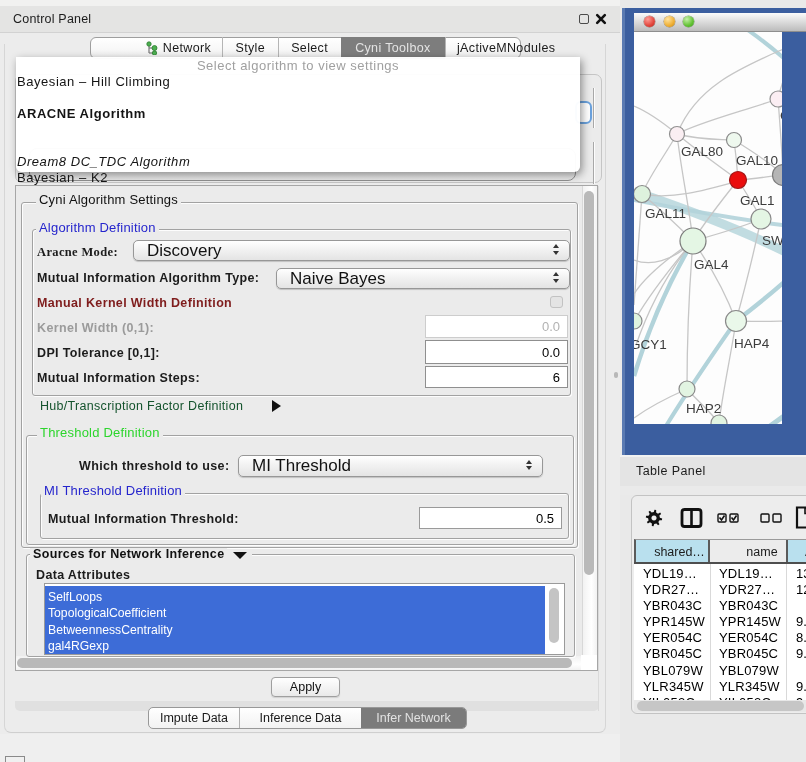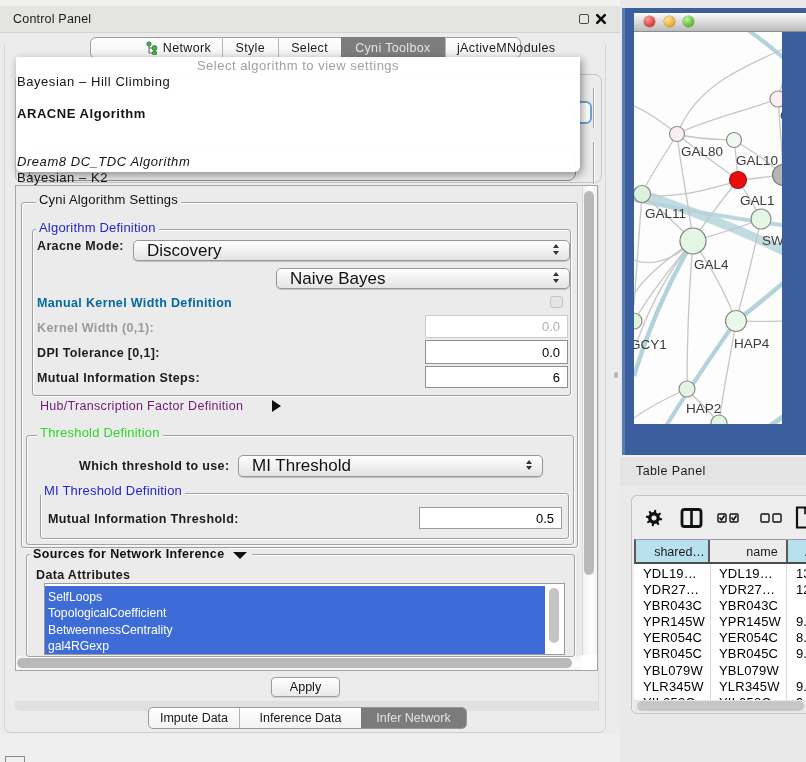--- a/index.html
+++ b/index.html
@@ -72,50 +72,51 @@
 <div class="abs" style="left:16px;top:656px;width:565px;height:14px;background:linear-gradient(#f2f2f2,#ffffff 60%,#f2f2f2);"></div>
 <div class="abs" style="left:17px;top:658px;width:555px;height:10px;background:#b9b9b9;border-radius:5px;"></div>
 <div class="abs" style="left:581px;top:655px;width:16px;height:15px;background:#fff;"></div>
 
 <div class="abs etch" style="left:21px;top:202px;width:555px;height:344px;border-radius:3px;"></div>
 <div class="gtitle" style="left:24px;top:193px;color:#111;margin-left:12px;">Cyni Algorithm Settings</div>
 
 <div class="abs etch" style="left:32px;top:229px;width:537px;height:165px;border-radius:3px;"></div>
 <div class="gtitle" style="left:36px;top:221px;color:#2525cd;">Algorithm Definition</div>
 
-<div class="lbl" style="left:37px;top:239px;">Aracne Mode:</div>
+<div class="lbl" style="left:37px;top:245px;font-family:Liberation Serif, serif;">Aracne Mode:</div>
 <div class="combo" style="left:133px;top:240px;width:435px;height:19px;">
       <div class="ct">Discovery</div>
       <div class="arr" style="top:3px;">
         <div class="up"></div>
         <div class="dn"></div>
       </div>
     </div>
 
+<div class="lbl" style="left:37px;top:271px;">Mutual Information Algorithm Type:</div>
 <div class="combo" style="left:276px;top:268px;width:292px;height:19px;">
       <div class="ct">Naive Bayes</div>
       <div class="arr" style="top:3px;">
         <div class="up"></div>
         <div class="dn"></div>
       </div>
     </div>
 
-<div class="lbl" style="left:37px;top:296px;color:#0369a1;text-align:center;">Manual Kernel Width Definition</div>
+<div class="lbl" style="left:37px;top:296px;color:#7f1d1d;text-align:center;">Manual Kernel Width Definition</div>
 <div class="abs" style="left:550px;top:296px;width:13px;height:12px;background:#e4e4e4;border:1px solid #c2c2c2;border-radius:3px;box-sizing:border-box;"></div>
 
 <div class="lbl" style="left:37px;top:321px;color:#9b9b9b;">Kernel Width (0,1):</div>
 <div class="tfield" style="left:425px;top:315px;width:143px;height:23px;border:1px solid #cdcdcd;color:#b2b2b2;">0.0</div>
 
 <div class="lbl" style="left:37px;top:346px;">DPI Tolerance [0,1]:</div>
 <div class="tfield" style="left:425px;top:340px;width:143px;height:24px;border:1px solid #8f8f8f;color:#000;">0.0</div>
 
 <div class="lbl" style="left:37px;top:371px;">Mutual Information Steps:</div>
 <div class="tfield" style="left:425px;top:366px;width:143px;height:22px;border:1px solid #8f8f8f;color:#000;">6</div>
 
-<div class="abs" style="left:40px;top:399px;font-size:12.5px;color:#701a75;letter-spacing:0.3px;">Hub/Transcription Factor Definition</div>
+<div class="abs" style="left:40px;top:399px;font-size:12.5px;color:#14532d;letter-spacing:0.3px;">Hub/Transcription Factor Definition</div>
 <div class="abs" style="left:272px;top:400px;width:0;height:0;border-top:6.5px solid transparent;border-bottom:6.5px solid transparent;border-left:9px solid #111;"></div>
 
 <div class="abs etch" style="left:26px;top:435px;width:546px;height:108px;border-radius:3px;"></div>
 <div class="gtitle" style="left:37px;top:426px;color:#2dd52d;">Threshold Definition</div>
 
 <div class="lbl" style="left:79px;top:459px;">Which threshold to use:</div>
 <div class="combo" style="left:238px;top:455px;width:303px;height:20px;">
       <div class="ct">MI Threshold</div>
       <div class="arr" style="top:3.5px;">
         <div class="up"></div>

